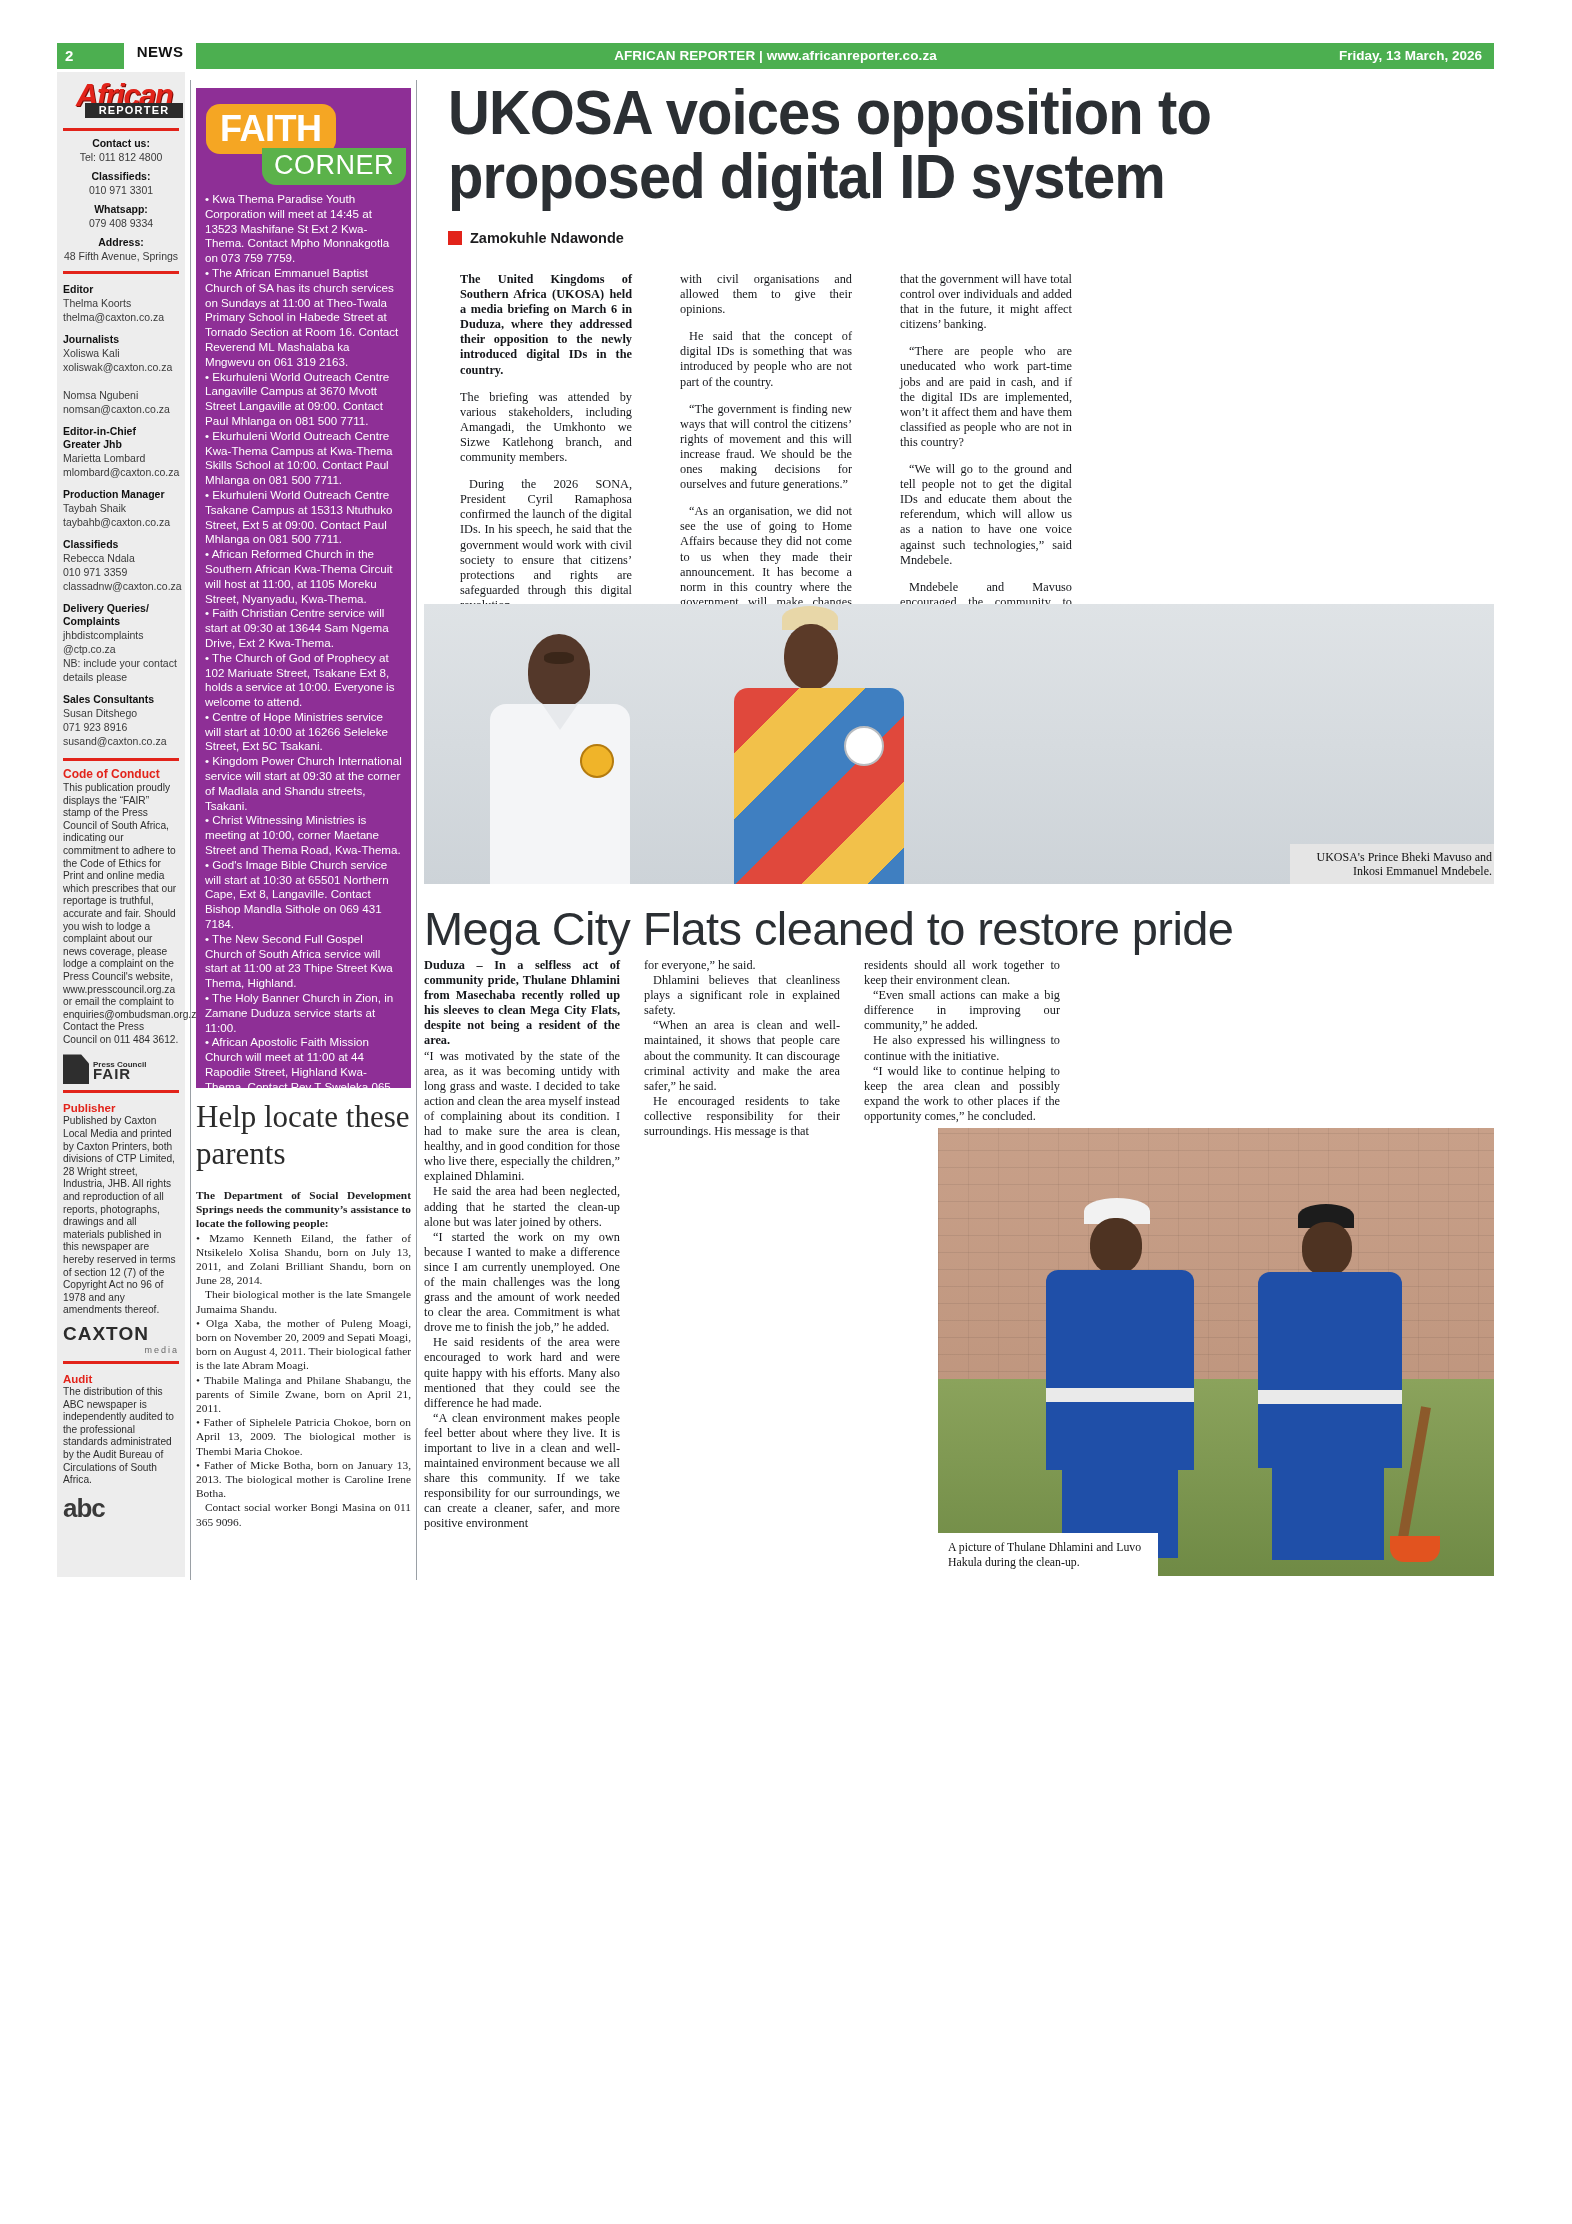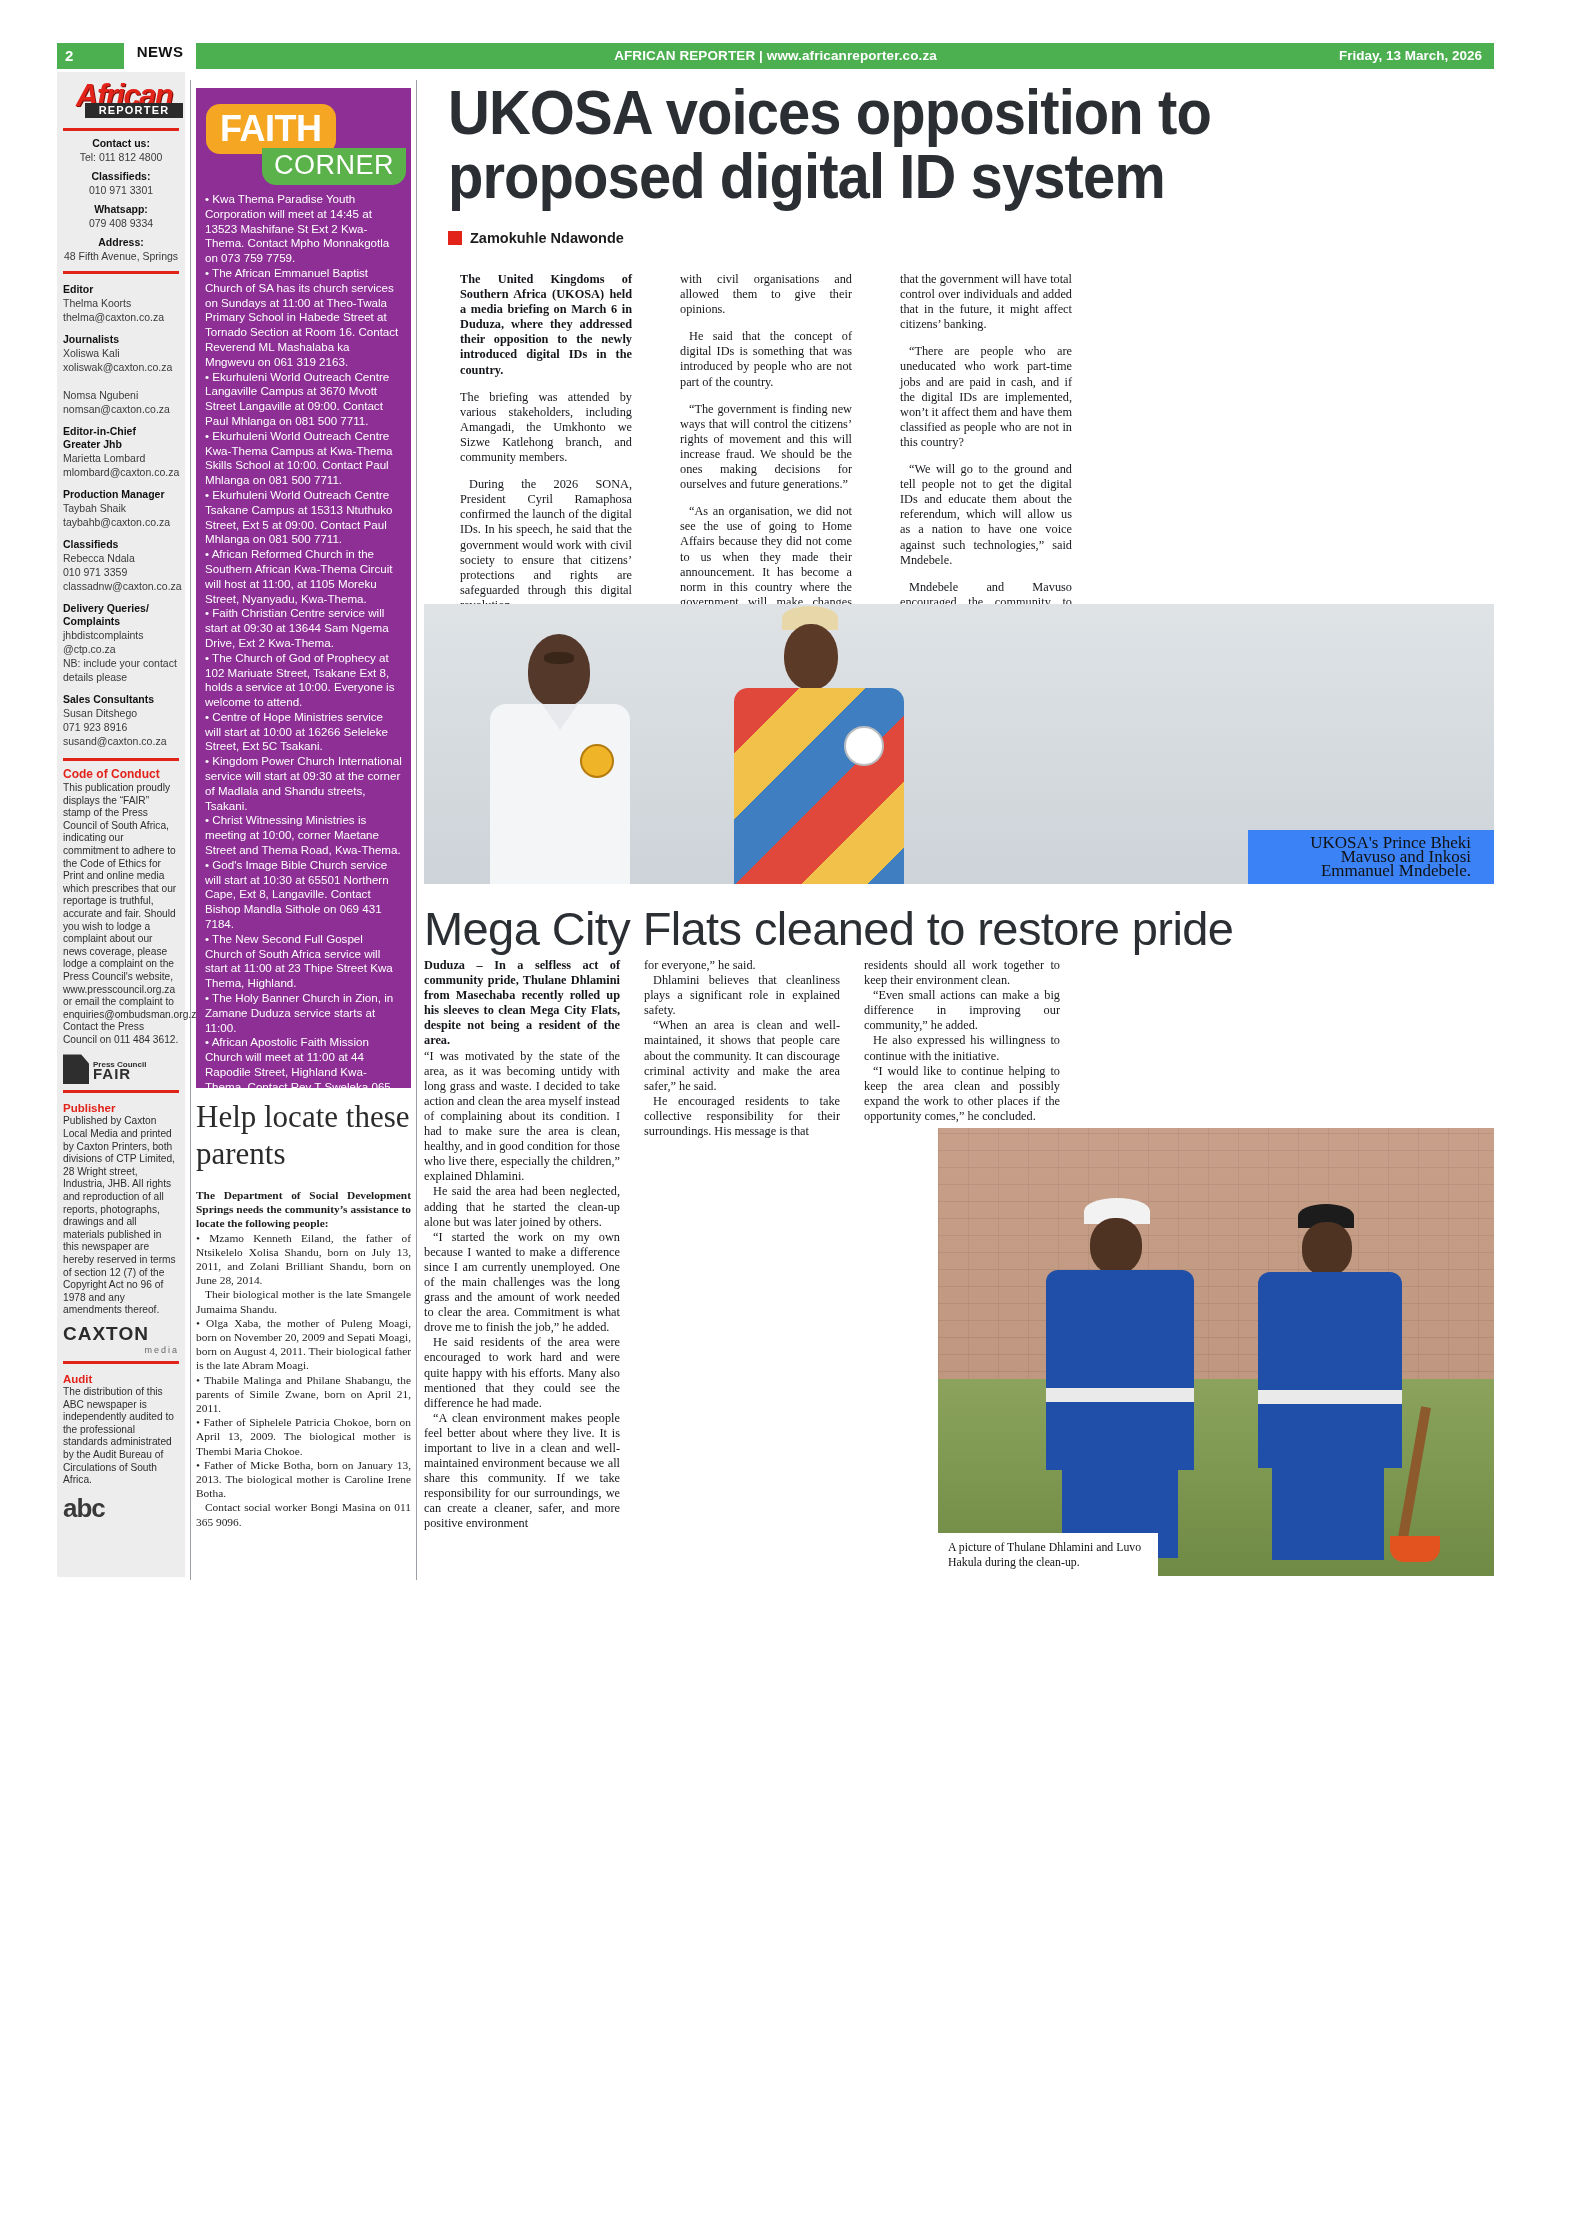--- a/index.html
+++ b/index.html
@@ -62,21 +62,21 @@
   .byline .nm{font-size:14.5px;font-weight:700;color:#1d1d1f;}
 
   .cols{display:flex;gap:24px;margin-top:14px;}
   .col{width:196px;font-family:"Liberation Serif",serif;font-size:12.3px;line-height:15.1px;text-align:justify;color:#14161a;}
   .col p{margin:12px;text-indent:9px;}
   .col p.lead{text-indent:0;font-weight:700;}
   .col p.first{text-indent:0;}
 
   
   .photo1{position:absolute;left:424px;top:604px;width:1070px;height:280px;overflow:hidden;background:#c9cdd2;}
-  .capbox{position:absolute;background:#3b82f6;padding:6px 23px;font-family:"Liberation Serif",serif;font-size:17px;line-height:14px;color:#111;text-align:right;}
+  .capbox{position:absolute;background:#e5e5e5;padding:6px 2px;font-family:"Liberation Serif",serif;font-size:12px;line-height:14px;color:#111;text-align:right;}
 
   
   .hl2{position:absolute;left:424px;top:904px;width:1070px;font-size:47px;line-height:50px;font-weight:400;color:#2b2f33;font-family:"Liberation Sans",sans-serif;letter-spacing:-.6px;}
   .cols2{position:absolute;left:424px;top:958px;display:flex;gap:24px;width:1070px;}
   .col2{width:196px;font-family:"Liberation Serif",serif;font-size:12.3px;line-height:15.1px;text-align:justify;color:#14161a;}
   .col2 p{margin:0;text-indent:9px;}
   .col2 p.lead{text-indent:0;font-weight:700;}
   .col2 p.first{text-indent:0;}
 
   .photo2{position:absolute;left:938px;top:1128px;width:556px;height:448px;overflow:hidden;background:#b8c0a8;}

